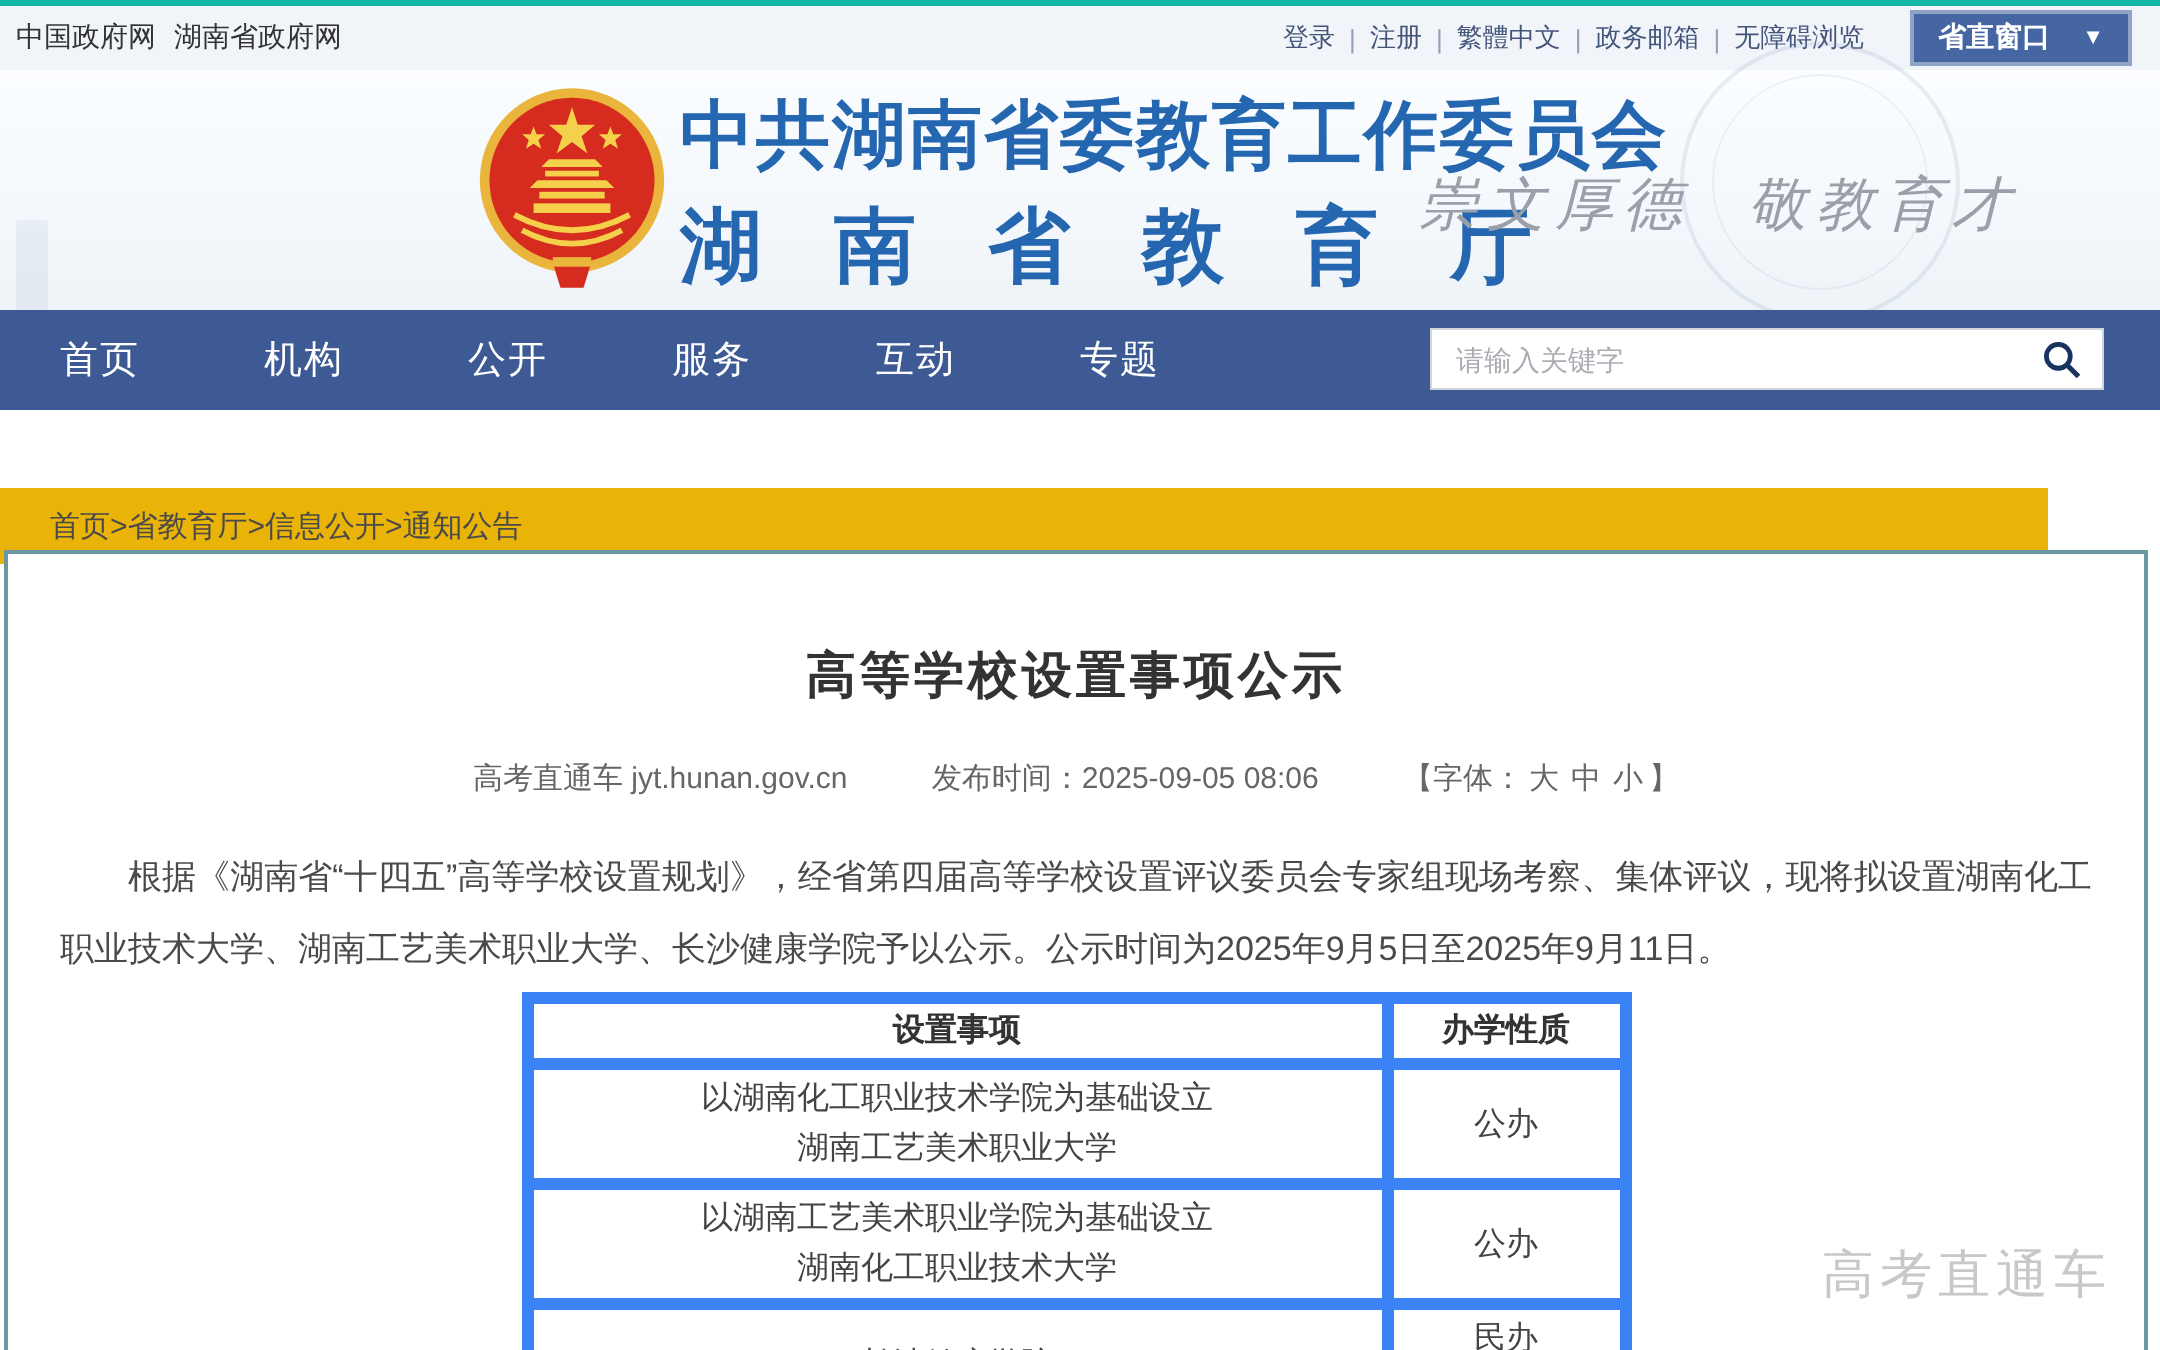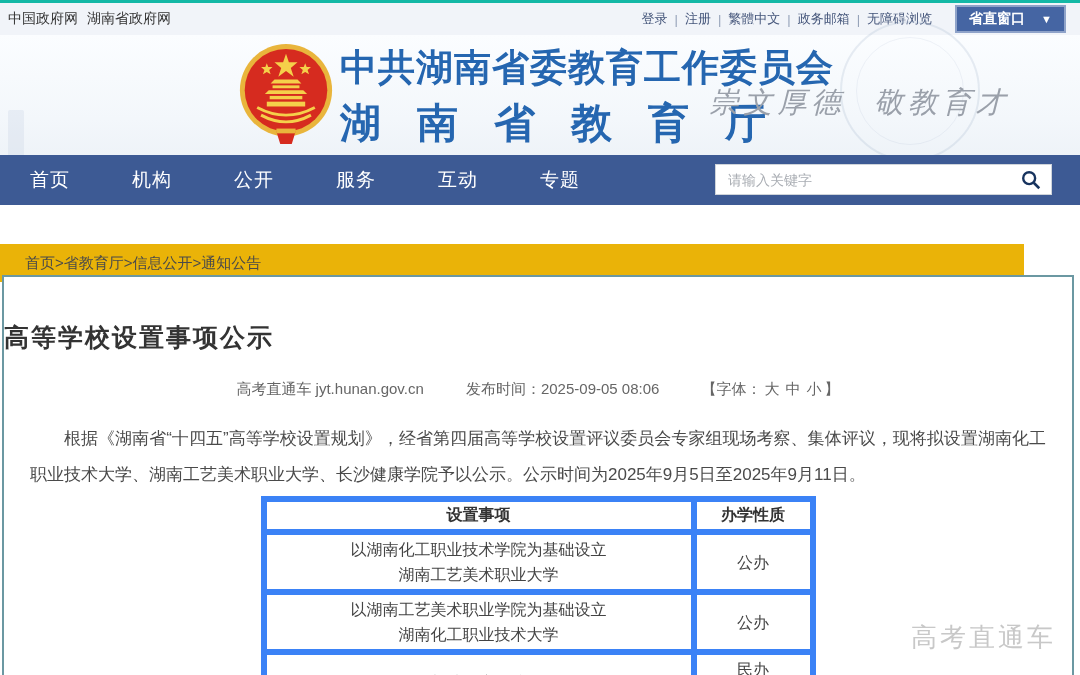--- a/index.html
+++ b/index.html
@@ -82,21 +82,21 @@
     background:#eab308; display:flex; align-items:center;
     padding-left:25px; font-size:15px; color:#4a4a4a;margin-top:28px;
   }
 
   
   .content-box {
     position:absolute; top:275px; left:2px; width:1072px; height:402px;
     background:#fff; border:2px solid #6b98a2; border-bottom:none;
   }
   .article-title {
-    margin-top:44px; 
+    margin-top:44px; text-align:center;
     font-size:25px; font-weight:bold; color:#333; letter-spacing:2px;
   }
   .article-meta {
     margin-top:26px; text-align:center; font-size:15px; color:#666;
   }
   .article-meta .meta-part { margin:0 19px; }
   .font-size-btn { cursor:pointer; margin:0 3px; }
   .article-body {
     margin:22px 26px 0 26px; font-size:17px; line-height:36px; color:#4a4a4a;
     text-indent:2em; text-align:justify;

